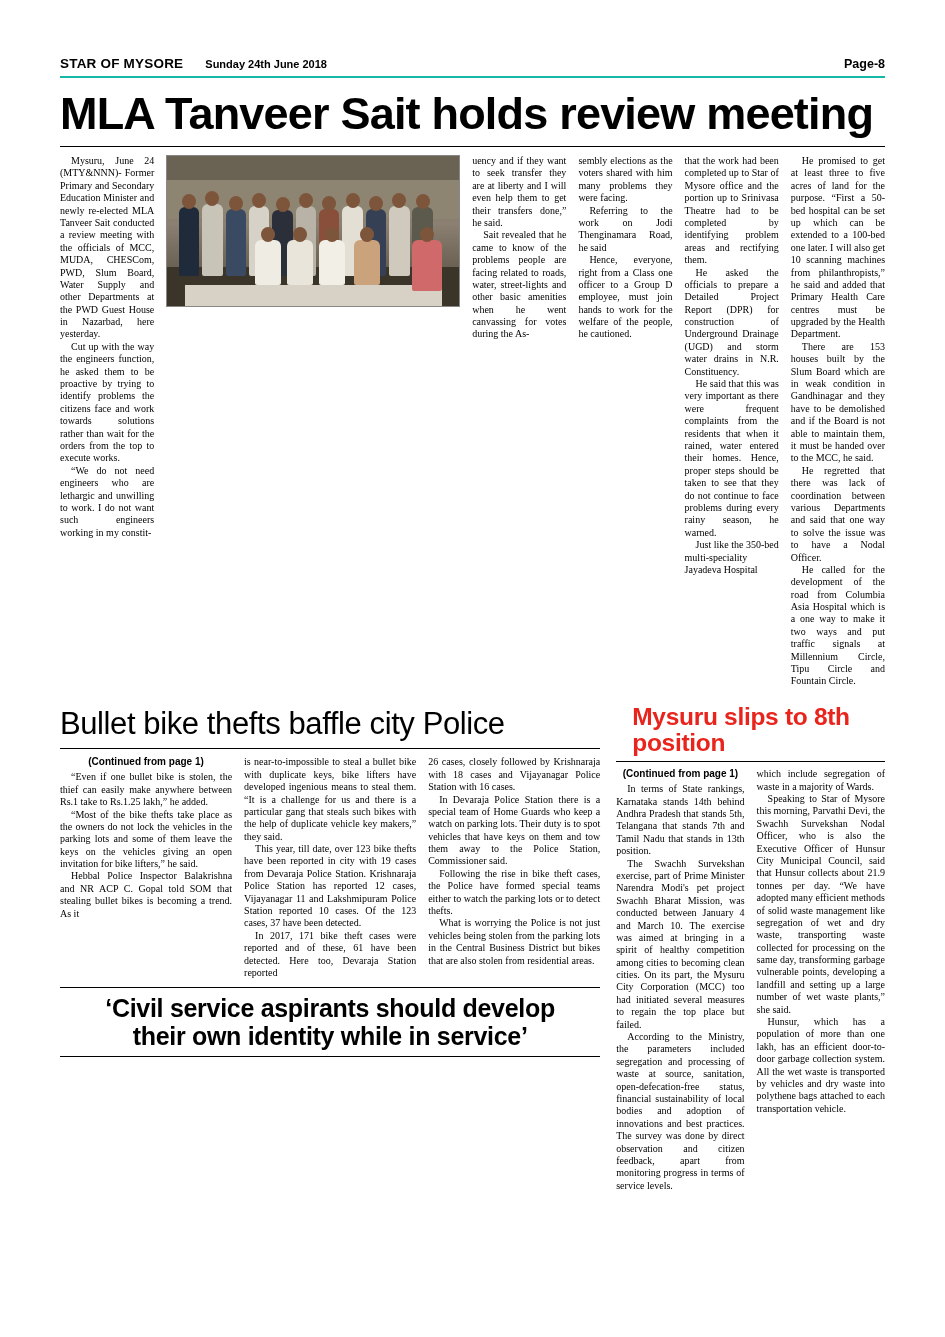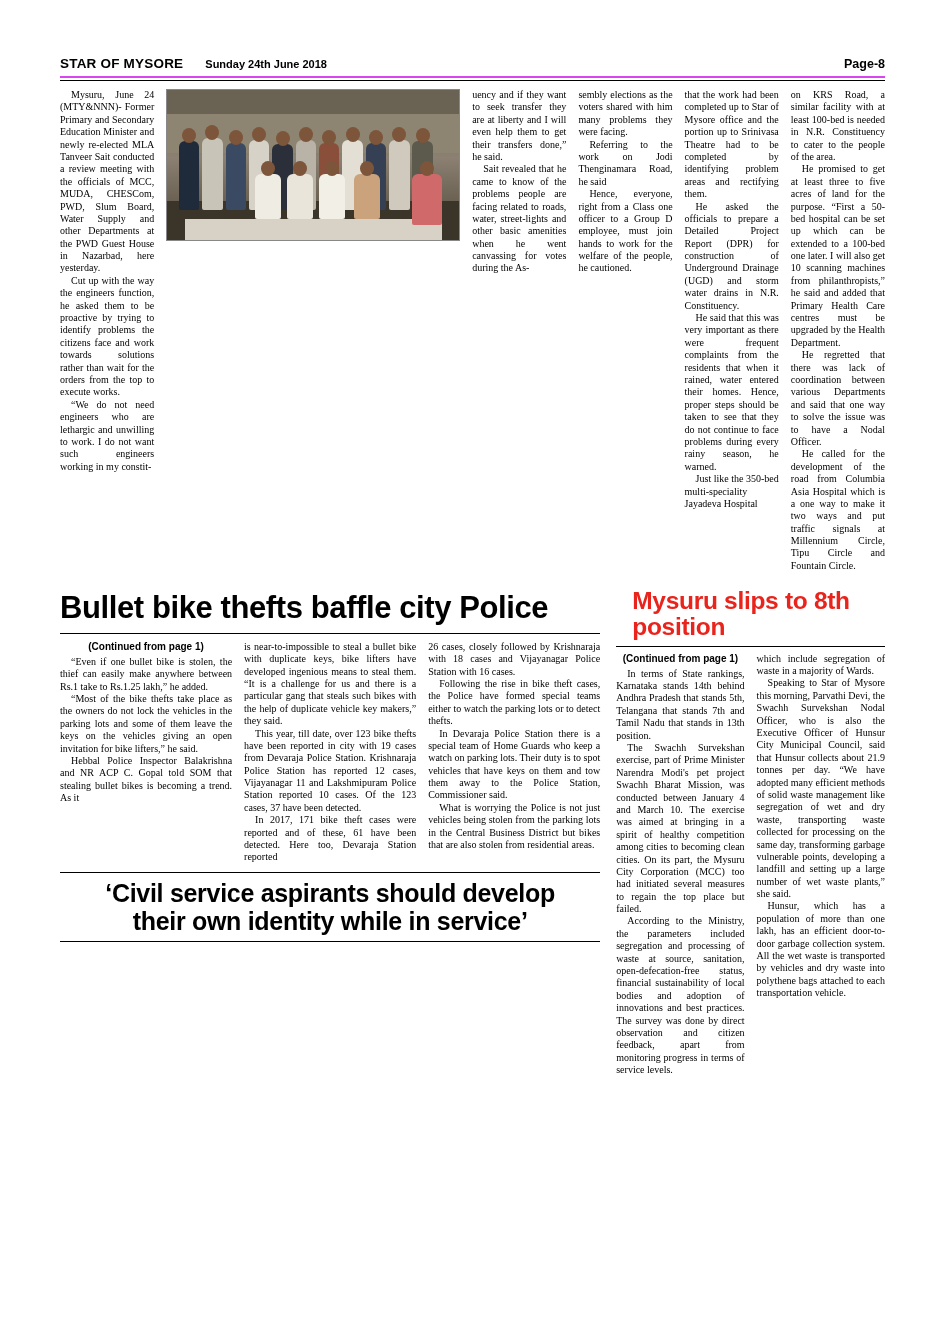--- a/index.html
+++ b/index.html
@@ -13,21 +13,21 @@
   .page {
     position: relative;
     width: 945px; height: 1337px;
     padding: 56px 60px 30px 60px;
     background: #fff;
   }
 
   
   .masthead {
     display:flex; align-items:flex-end; justify-content:space-between;
-    border-bottom: 2px solid #d946ef;
+    border-bottom: 2px solid #14b8a6;
     padding-bottom: 5px;
   }
   .masthead-left { display:flex; align-items:baseline; gap:22px; }
   .paper-name {
     font-family:"Liberation Sans", sans-serif;
     font-weight:bold; font-size:13.5px; letter-spacing:0.2px;
   }
   .paper-date {
     font-family:"Liberation Sans", sans-serif;
     font-weight:bold; font-size:11px;
@@ -41,21 +41,21 @@
   h1.headline {
     font-family:"Liberation Sans", sans-serif;
     font-weight:bold;
     font-size:45px;
     line-height:1.0;
     margin:13px 0 10px 0;
     letter-spacing:-0.8px;
   }
   h2.headline2 {
     font-family:"Liberation Sans", sans-serif;
-    font-weight:bold;
+    font-weight:normal;
     font-size:31px;
     line-height:1.05;
     margin:10px 0 8px 0;
     letter-spacing:-0.4px;
   }
   h2.headline3 {
     font-family:"Liberation Sans", sans-serif;
     font-weight:bold;
     font-size:25px;
     line-height:1.12;
@@ -126,20 +126,21 @@
 <div class="page">
 
   <div class="masthead">
     <div class="masthead-left">
       <span class="paper-name">STAR OF MYSORE</span>
       <span class="paper-date">Sunday 24th June 2018</span>
     </div>
     <span class="page-no">Page-8</span>
   </div>
 
+  <h1 class="headline">MLA Tanveer Sait holds review meeting</h1>
   <div class="rule"></div>
 
   <div class="cols section">
     <div class="col">
       <p class="indent">Mysuru, June 24 (MTY&amp;NNN)- Former Primary and Secondary Education Minister and newly re-elected MLA Tanveer Sait conducted a review meeting with the officials of MCC, MUDA, CHESCom, PWD, Slum Board, Water Supply and other Departments at the PWD Guest House in Nazarbad, here yesterday.</p>
       <p class="indent">Cut up with the way the engineers function, he asked them to be proactive by trying to identify problems the citizens face and work towards solutions rather than wait for the orders from the top to execute works.</p>
       <p class="indent">“We do not need engineers who are lethargic and unwilling to work. I do not want such engineers working in my constit-</p>
     </div>
 
     <div class="col" style="flex:3.12">
@@ -211,22 +212,22 @@
       <p class="indent">Referring to the work on Jodi Thenginamara Road, he said</p>
       <p class="indent">Hence, everyone, right from a Class one officer to a Group D employee, must join hands to work for the welfare of the people, he cautioned.</p>
     </div>
     <div class="col">
       <p>that the work had been completed up to Star of Mysore office and the portion up to Srinivasa Theatre had to be completed by identifying problem areas and rectifying them.</p>
       <p class="indent">He asked the officials to prepare a Detailed Project Report (DPR) for construction of Underground Drainage (UGD) and storm water drains in N.R. Constituency.</p>
       <p class="indent">He said that this was very important as there were frequent complaints from the residents that when it rained, water entered their homes. Hence, proper steps should be taken to see that they do not continue to face problems during every rainy season, he warned.</p>
       <p class="indent">Just like the 350-bed multi-speciality Jayadeva Hospital</p>
     </div>
     <div class="col">
-      <p>on KRS Road, a similar facility with at least 100-bed is needed in N.R. Constituency to cater to the people of the area.</p>
       <p class="indent">He promised to get at least three to five acres of land for the purpose. “First a 50-bed hospital can be set up which can be extended to a 100-bed one later. I will also get 10 scanning machines from philanthropists,” he said and added that Primary Health Care centres must be upgraded by the Health Department.</p>
+      <p class="indent">There are 153 houses built by the Slum Board which are in weak condition in Gandhinagar and they have to be demolished and if the Board is not able to maintain them, it must be handed over to the MCC, he said.</p>
       <p class="indent">He regretted that there was lack of coordination between various Departments and said that one way to solve the issue was to have a Nodal Officer.</p>
       <p class="indent">He called for the development of the road from Columbia Asia Hospital which is a one way to make it two ways and put traffic signals at Millennium Circle, Tipu Circle and Fountain Circle.</p>
     </div>
   </div>
 
   <div class="cols" style="margin-top:10px">
 
     <div style="flex:4.08">
 
       <h2 class="headline2">Bullet bike thefts baffle city Police</h2>
@@ -239,22 +240,22 @@
           <p class="indent">“Most of the bike thefts take place as the owners do not lock the vehicles in the parking lots and some of them leave the keys on the vehicles giving an open invitation for bike lifters,” he said.</p>
           <p class="indent">Hebbal Police Inspector Balakrishna and NR ACP C. Gopal told SOM that stealing bullet bikes is becoming a trend. As it</p>
         </div>
         <div class="col">
           <p>is near-to-impossible to steal a bullet bike with duplicate keys, bike lifters have developed ingenious means to steal them. “It is a challenge for us and there is a particular gang that steals such bikes with the help of duplicate vehicle key makers,” they said.</p>
           <p class="indent">This year, till date, over 123 bike thefts have been reported in city with 19 cases from Devaraja Police Station. Krishnaraja Police Station has reported 12 cases, Vijayanagar 11 and Lakshmipuram Police Station reported 10 cases. Of the 123 cases, 37 have been detected.</p>
           <p class="indent">In 2017, 171 bike theft cases were reported and of these, 61 have been detected. Here too, Devaraja Station reported</p>
         </div>
         <div class="col">
           <p>26 cases, closely followed by Krishnaraja with 18 cases and Vijayanagar Police Station with 16 cases.</p>
+          <p class="indent">In Devaraja Police Station there is a special team of Home Guards who keep a watch on parking lots. Their duty is to spot vehicles that have keys on them and tow them away to the Police Station, Commissioner said.</p>
           <p class="indent">Following the rise in bike theft cases, the Police have formed special teams either to watch the parking lots or to detect thefts.</p>
-          <p class="indent">In Devaraja Police Station there is a special team of Home Guards who keep a watch on parking lots. Their duty is to spot vehicles that have keys on them and tow them away to the Police Station, Commissioner said.</p>
           <p class="indent">What is worrying the Police is not just vehicles being stolen from the parking lots in the Central Business District but bikes that are also stolen from residential areas.</p>
         </div>
       </div>
 
       <div class="rule" style="margin-top:8px"></div>
 
       <h2 class="headline3">
         <span>‘Civil service aspirants should develop</span><br>
         <span>their own identity while in service’</span>
       </h2>

